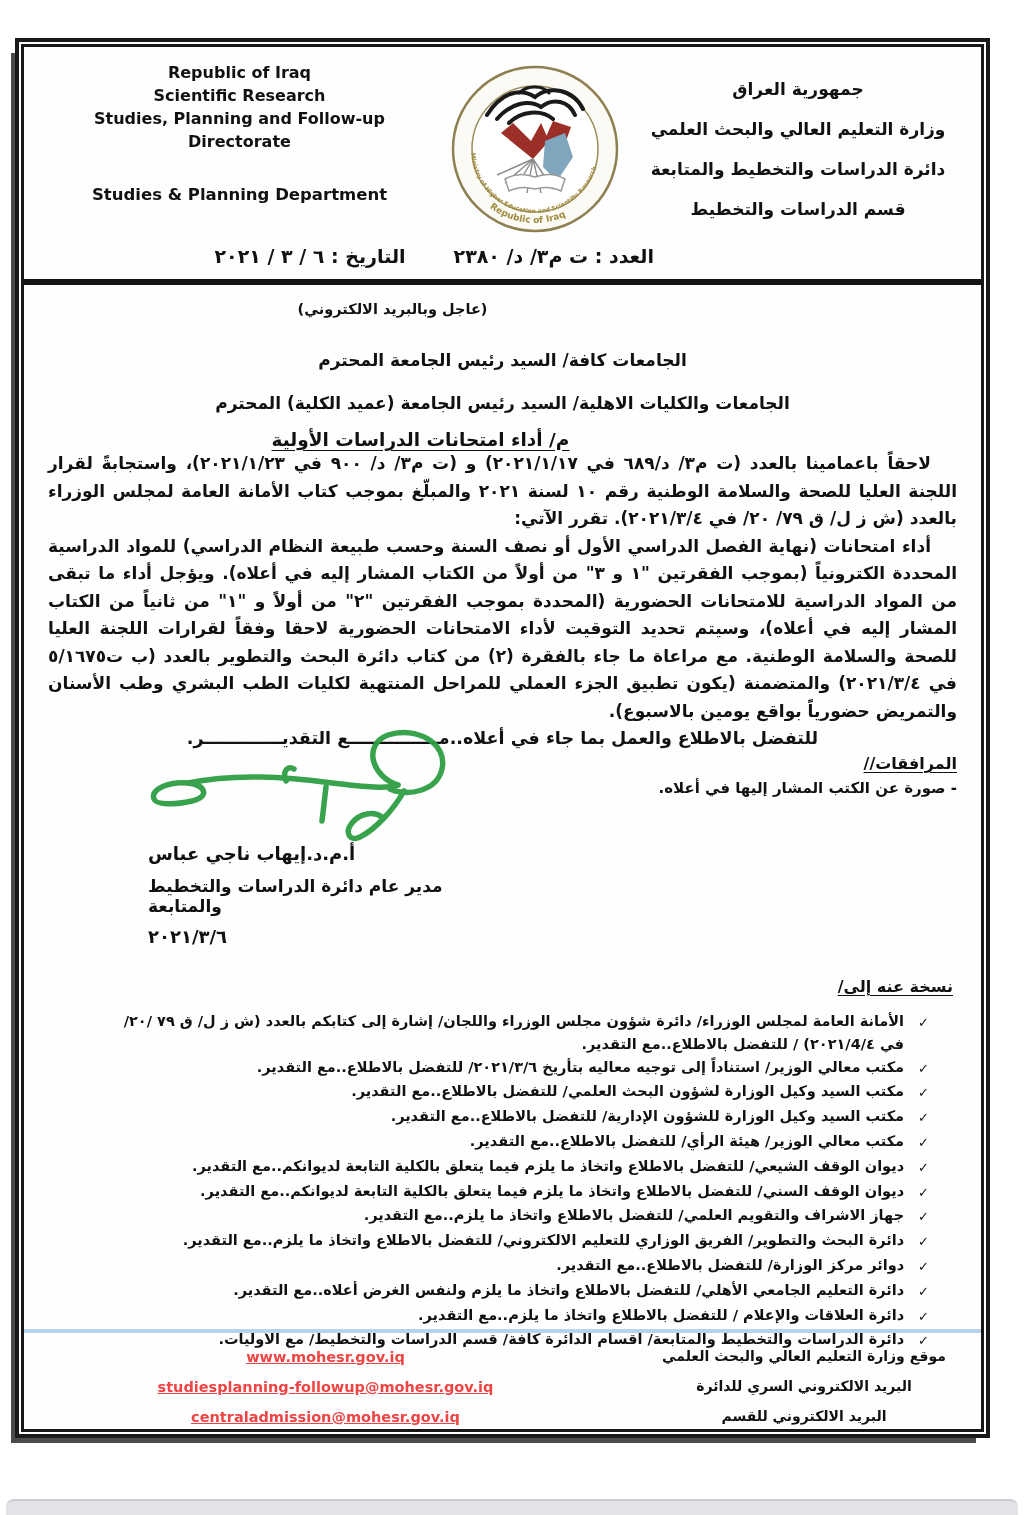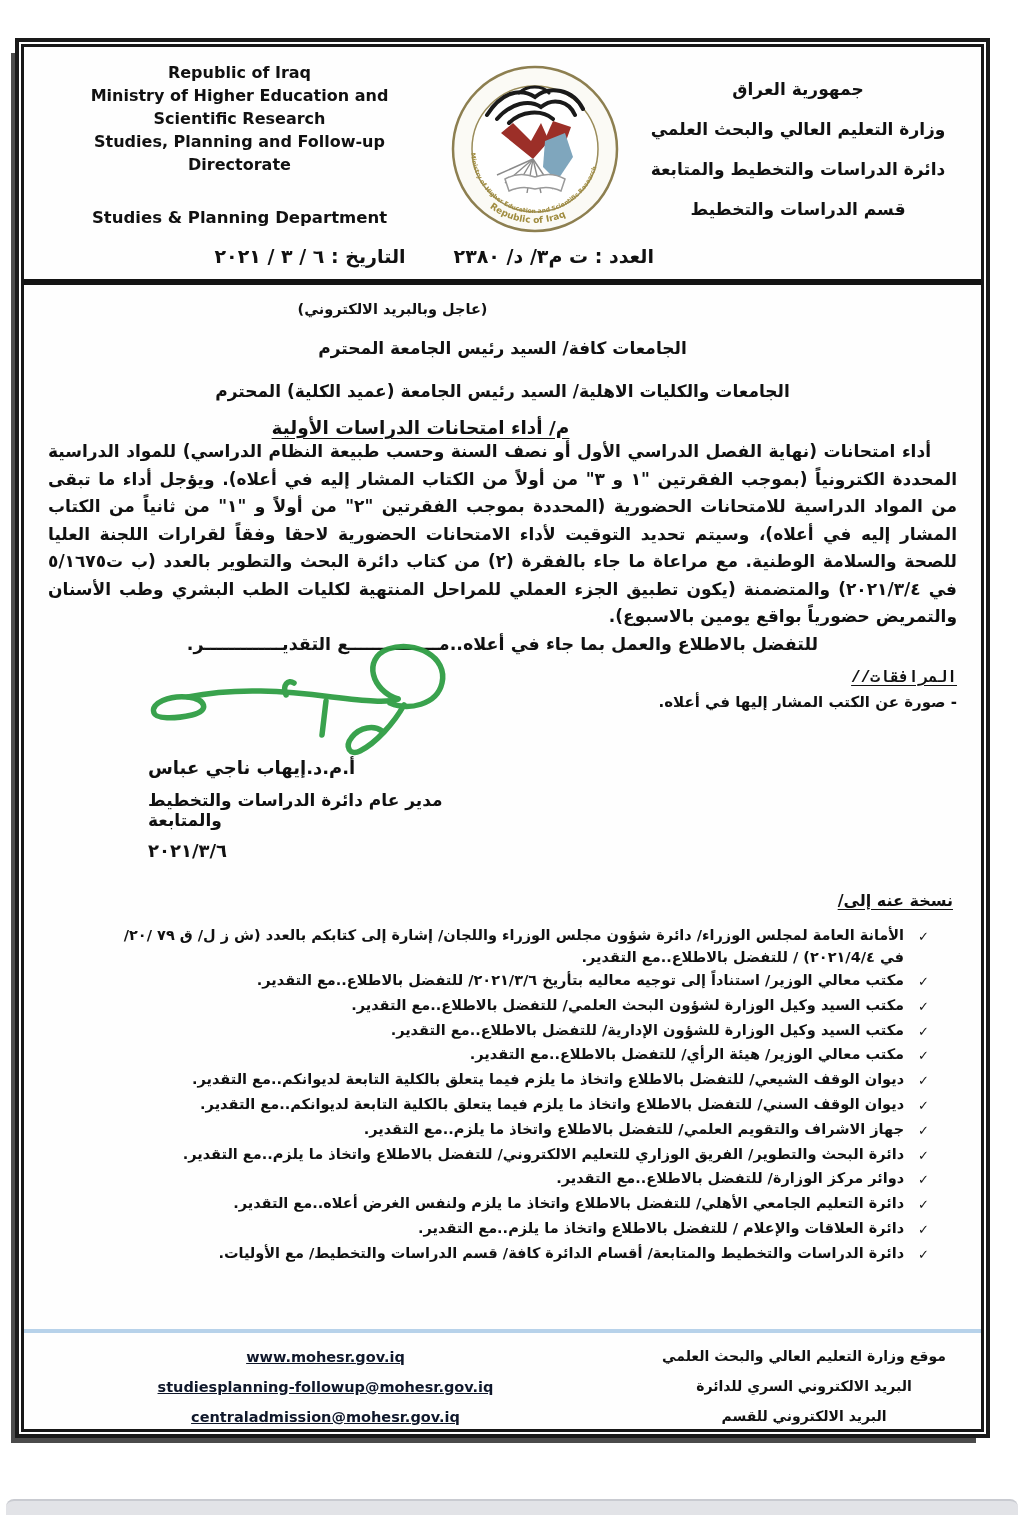--- a/index.html
+++ b/index.html
@@ -22,31 +22,31 @@
     font-size:17px; line-height:40px; padding-top:8px; }
 
   .refline { direction:rtl; display:flex; gap:48px; width:640px; margin:6px auto 6px 0;
     margin-right:auto; padding:4px 10px 6px 30px; font-weight:bold; font-size:19px; }
   .refline { margin-right:auto; margin-left:0; }
   .dbl-rule { height:4px; border-top:3px solid #141414; border-bottom:3px solid #141414; }
 
   
   .letter-body { direction:rtl; padding:12px 24px 0 24px; position:relative; }
   .urgent { font-weight:bold; font-size:14.5px; width:400px; text-align:center;
-    position:relative; left:-110px; margin:4px auto 10px auto; }
+    position:relative; left:-110px; margin:4px auto 22px auto; }
   .addr { text-align:center; font-weight:bold; font-size:17px; line-height:43px; }
   .subject { text-align:center; font-weight:bold; font-size:18.5px; margin-top:4px;
     position:relative; left:-82px; }
   .subject span { text-decoration:underline; text-underline-offset:4px; }
   .salutation { font-weight:bold; font-size:18px; margin:22px 4px 6px 0; }
   .para { font-weight:bold; font-size:17px; line-height:27.5px; text-align:justify;
     text-indent:26px; }
   .closing { font-weight:bold; font-size:17.5px; text-align:center; margin-top:3px; }
   .attach-title { font-weight:bold; font-size:16px; text-decoration:underline;
-    text-underline-offset:3px; margin-top:13px;font-family:Liberation Mono, monospace; }
+    text-underline-offset:3px; margin-top:6px; }
   .attach-item { font-weight:bold; font-size:15px; margin-top:6px; }
 
   .sig-area { position:relative; height:178px; }
   .sig-svg { position:absolute; left:88px; top:-72px; }
   .sig-block { position:absolute; left:100px; top:46px; width:330px; text-align:left;
     font-weight:bold; }
   .sig-name { font-size:18px; }
   .sig-title { font-size:17px; margin-top:12px; }
   .sig-date { font-size:18px; margin-top:10px; letter-spacing:2px; }
 
@@ -56,32 +56,31 @@
   .cc-list li { display:flex; direction:rtl; gap:14px; font-weight:bold;
     font-size:14.5px; line-height:22.8px; align-items:flex-start; }
   .chk { font-size:13px; padding-top:2px; }
 
   
   .footer { position:absolute; left:0; right:0; bottom:0; height:100px;
     border-top:4px solid #b7d2ea; padding-top:8px; }
   .f-row { display:flex; direction:rtl; align-items:center; height:30px; }
   .f-label { width:37%; text-align:center; font-weight:bold; font-size:14px; direction:rtl; }
   .f-link-cell { width:63%; text-align:center; direction:ltr; }
-  .f-link { color:#0f172a; font-weight:bold; font-size:14.5px;
+  .f-link { color:#ef4444; font-weight:bold; font-size:14.5px;
     text-decoration:underline; cursor:pointer; }
 </style>
 </head>
 <body>
 
 <div class="frame">
 
   <div class="header">
     <div class="h-left">
       <div>Republic of Iraq</div>
-      <div>Ministry of Higher Education and</div>
       <div>Scientific Research</div>
       <div>Studies, Planning and Follow-up</div>
       <div>Directorate</div>
       <div class="dept">Studies &amp; Planning Department</div>
     </div>
 
     <div class="h-logo">
       <svg width="172" height="172" viewBox="0 0 172 172">
         <defs>
           <path id="arcBottom" d="M 22,86 A 64,64 0 0 0 150,86"></path>
@@ -130,20 +129,21 @@
     <span>العدد : ت م٣/ د/ ٢٣٨٠</span>
     <span>التاريخ : ٦ / ٣ / ٢٠٢١</span>
   </div>
   <div class="dbl-rule"></div>
 
   <div class="letter-body">
     <div class="urgent">(عاجل وبالبريد الالكتروني)</div>
     <div class="addr">الجامعات كافة/ السيد رئيس الجامعة المحترم</div>
     <div class="addr">الجامعات والكليات الاهلية/ السيد رئيس الجامعة (عميد الكلية) المحترم</div>
     <div class="subject"><span>م/ أداء امتحانات الدراسات الأولية</span></div>
+    <p class="para">لاحقاً باعمامينا بالعدد (ت م٣/ د/٦٨٩ في ٢٠٢١/١/١٧) و (ت م٣/ د/ ٩٠٠ في ٢٠٢١/١/٢٣)، واستجابةً لقرار اللجنة العليا للصحة والسلامة الوطنية رقم ١٠ لسنة ٢٠٢١ والمبلّغ بموجب كتاب الأمانة العامة لمجلس الوزراء بالعدد (ش ز ل/ ق ٧٩/ ٢٠/ في ٢٠٢١/٣/٤). تقرر الآتي:</p>
     <p class="para">أداء امتحانات (نهاية الفصل الدراسي الأول أو نصف السنة وحسب طبيعة النظام الدراسي) للمواد الدراسية المحددة الكترونياً (بموجب الفقرتين "١ و ٣" من أولاً من الكتاب المشار إليه في أعلاه). ويؤجل أداء ما تبقى من المواد الدراسية للامتحانات الحضورية (المحددة بموجب الفقرتين "٢" من أولاً و "١" من ثانياً من الكتاب المشار إليه في أعلاه)، وسيتم تحديد التوقيت لأداء الامتحانات الحضورية لاحقا وفقاً لقرارات اللجنة العليا للصحة والسلامة الوطنية. مع مراعاة ما جاء بالفقرة (٢) من كتاب دائرة البحث والتطوير بالعدد (ب ت٥/١٦٧٥ في ٢٠٢١/٣/٤) والمتضمنة (يكون تطبيق الجزء العملي للمراحل المنتهية لكليات الطب البشري وطب الأسنان والتمريض حضورياً بواقع يومين بالاسبوع).</p>
     <div class="closing">للتفضل بالاطلاع والعمل بما جاء في أعلاه..مـــــــــــــــع التقديـــــــــــــر.</div>
     <div class="attach-title">المرافقات//</div>
     <div class="attach-item">- صورة عن الكتب المشار إليها في أعلاه.</div>
 
     <div class="sig-area">
       <svg class="sig-svg" width="330" height="130" viewBox="0 0 330 130">
         <g fill="none" stroke="#2f9e44" stroke-width="5.5" stroke-linecap="round" opacity="0.95">
           <path d="M18,74 C14,64 34,56 52,58 C70,60 74,72 56,76 C38,80 20,80 18,74 Z"></path>
           <path d="M52,58 C100,48 150,52 196,58 C230,62 252,64 262,60"></path>

